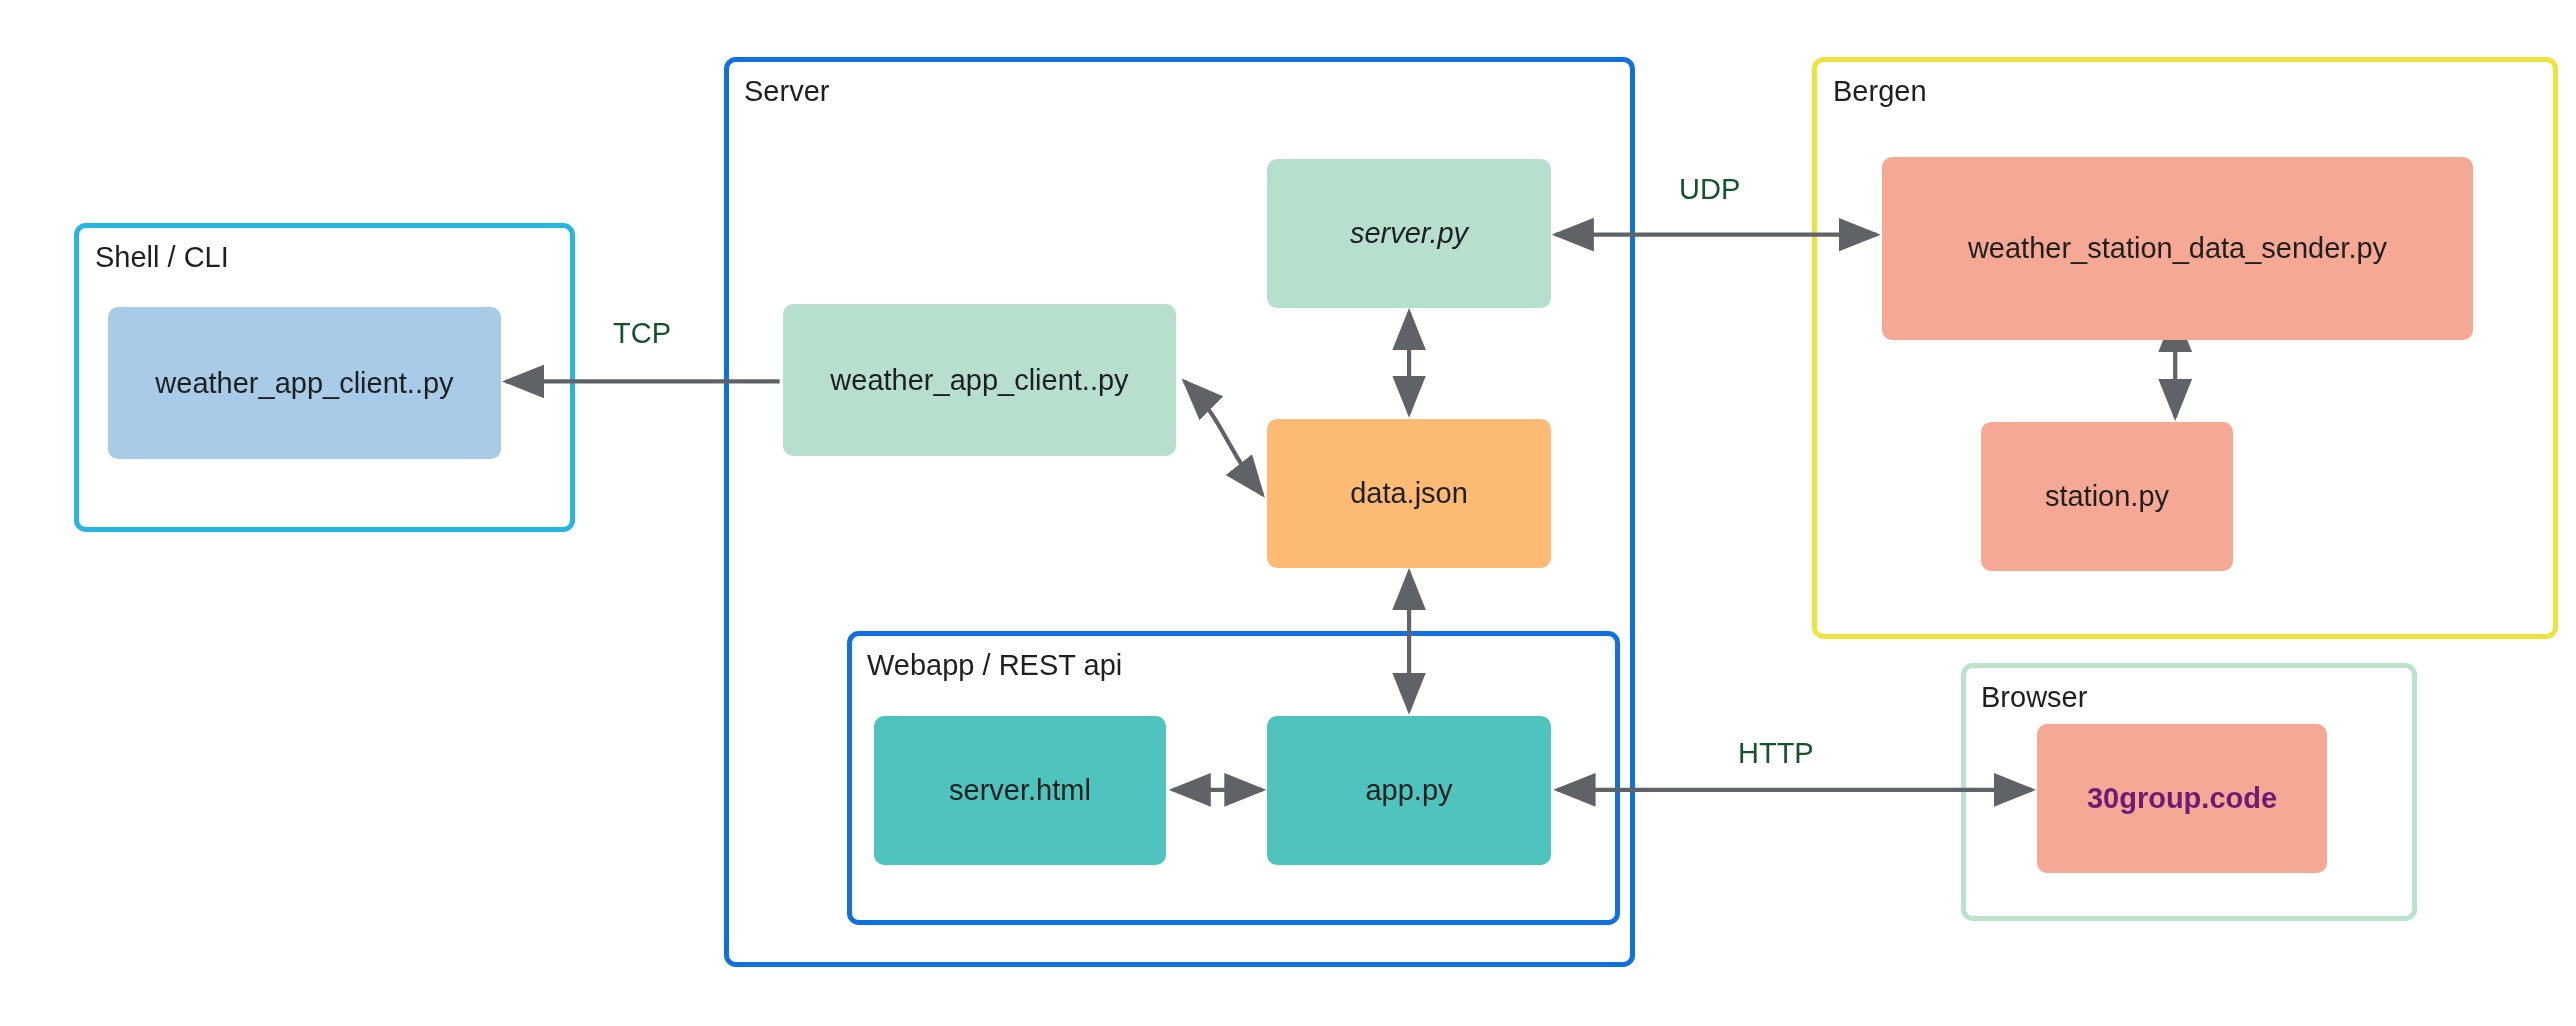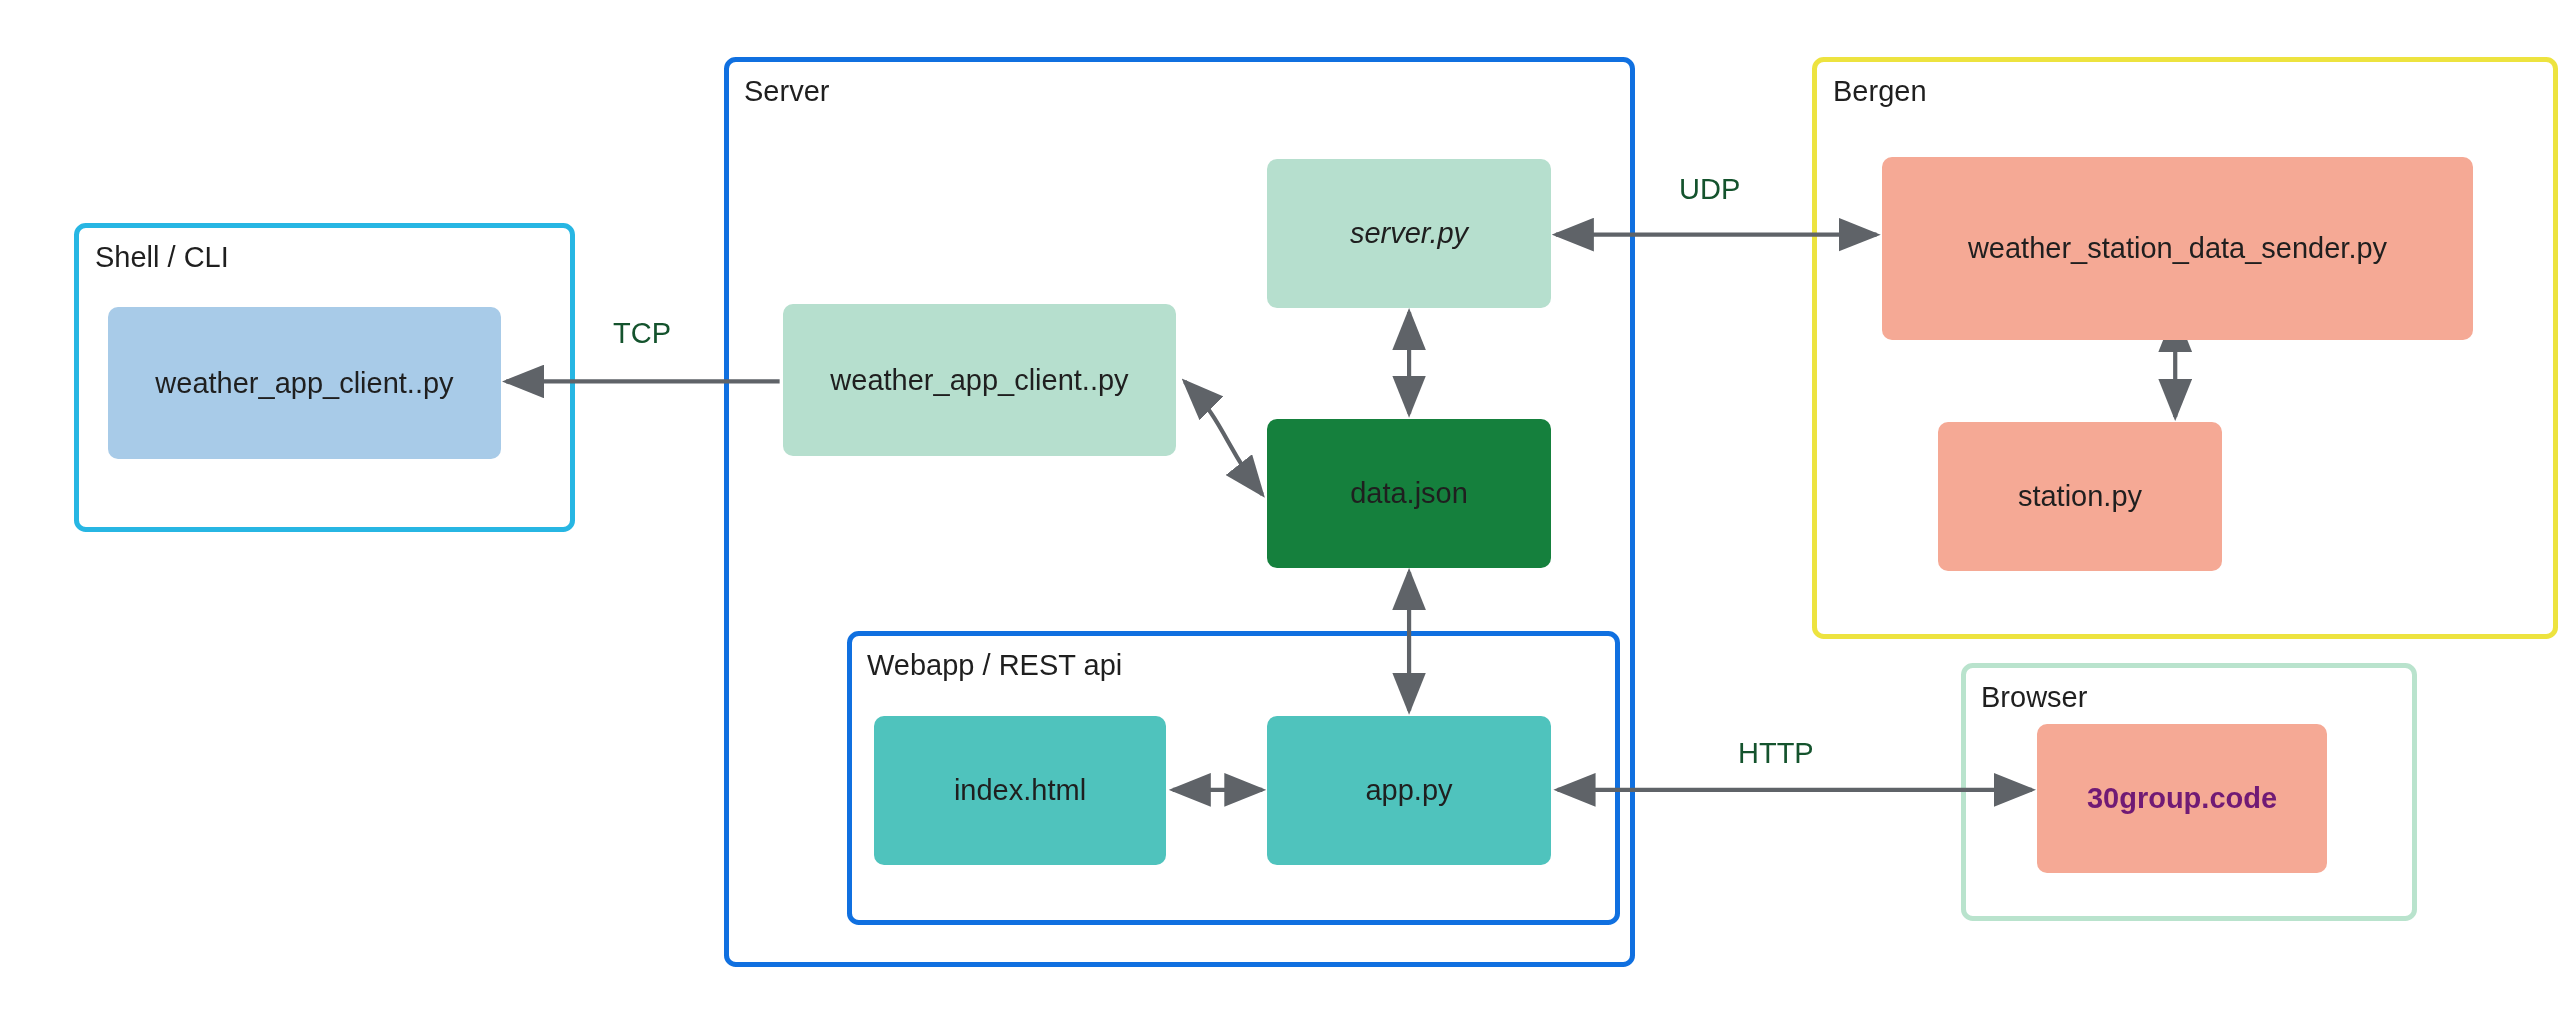--- a/index.html
+++ b/index.html
@@ -105,21 +105,21 @@
     <line x1="2578" y1="372" x2="2578" y2="494" stroke="#5f6368" stroke-width="5" marker-start="url(#arrow-start)" marker-end="url(#arrow-end)"></line>
   </svg>
 
   <div class="edge-label" id="label-tcp" style="left: 613px; top: 316px;">TCP</div>
   <div class="edge-label" id="label-udp" style="left: 1679px; top: 172px;">UDP</div>
   <div class="edge-label" id="label-http" style="left: 1738px; top: 736px; text-align: center;">HTTP</div>
 
   <div class="node" id="node-cli-weather-app-client" style="left: 108px; top: 307px; width: 393px; height: 152px; background: rgb(168, 203, 232); color: rgb(31, 31, 31);">weather_app_client..py</div>
   <div class="node" id="node-server-weather-app-client" style="left: 783px; top: 304px; width: 393px; height: 152px; background: rgb(182, 223, 206); color: rgb(31, 31, 31);">weather_app_client..py</div>
   <div class="node" id="node-server-py" style="left: 1267px; top: 159px; width: 284px; height: 149px; background: rgb(182, 223, 206); color: rgb(31, 31, 31); font-style: italic;">server.py</div>
-  <div class="node" id="node-data-json" style="left: 1267px; top: 419px; width: 284px; height: 149px; background: #15803d; color: rgb(31, 31, 31);">data.json</div>
-  <div class="node" id="node-index-html" style="left: 874px; top: 716px; width: 292px; height: 149px; background: rgb(79, 195, 189); color: rgb(31, 31, 31);">index.html</div>
+  <div class="node" id="node-data-json" style="left: 1267px; top: 419px; width: 284px; height: 149px; background: #fdba74; color: rgb(31, 31, 31);">data.json</div>
+  <div class="node" id="node-index-html" style="left: 874px; top: 716px; width: 292px; height: 149px; background: rgb(79, 195, 189); color: rgb(31, 31, 31);">server.html</div>
   <div class="node" id="node-app-py" style="left: 1267px; top: 716px; width: 284px; height: 149px; background: rgb(79, 195, 189); color: rgb(31, 31, 31);">app.py</div>
   <div class="node" id="node-weather-station-data-sender" style="left: 1882px; top: 157px; width: 591px; height: 183px; background: rgb(245, 169, 149); color: rgb(31, 31, 31);">weather_station_data_sender.py</div>
-  <div class="node" id="node-station-py" style="left: 1938px; top: 422px; width: 284px; height: 149px; background: rgb(245, 169, 149); color: rgb(31, 31, 31);">station.py</div>
+  <div class="node" id="node-station-py" style="left: 1981px; top: 422px; width: 252px; height: 149px; background: rgb(245, 169, 149); color: rgb(31, 31, 31);">station.py</div>
   <div class="node bold" id="node-30group-code" style="left: 2037px; top: 724px; width: 290px; height: 149px; background: rgb(245, 169, 149); color: #701a75; font-weight: bold;">30group.code</div>
 
 </div>
 
 
 </body></html>

